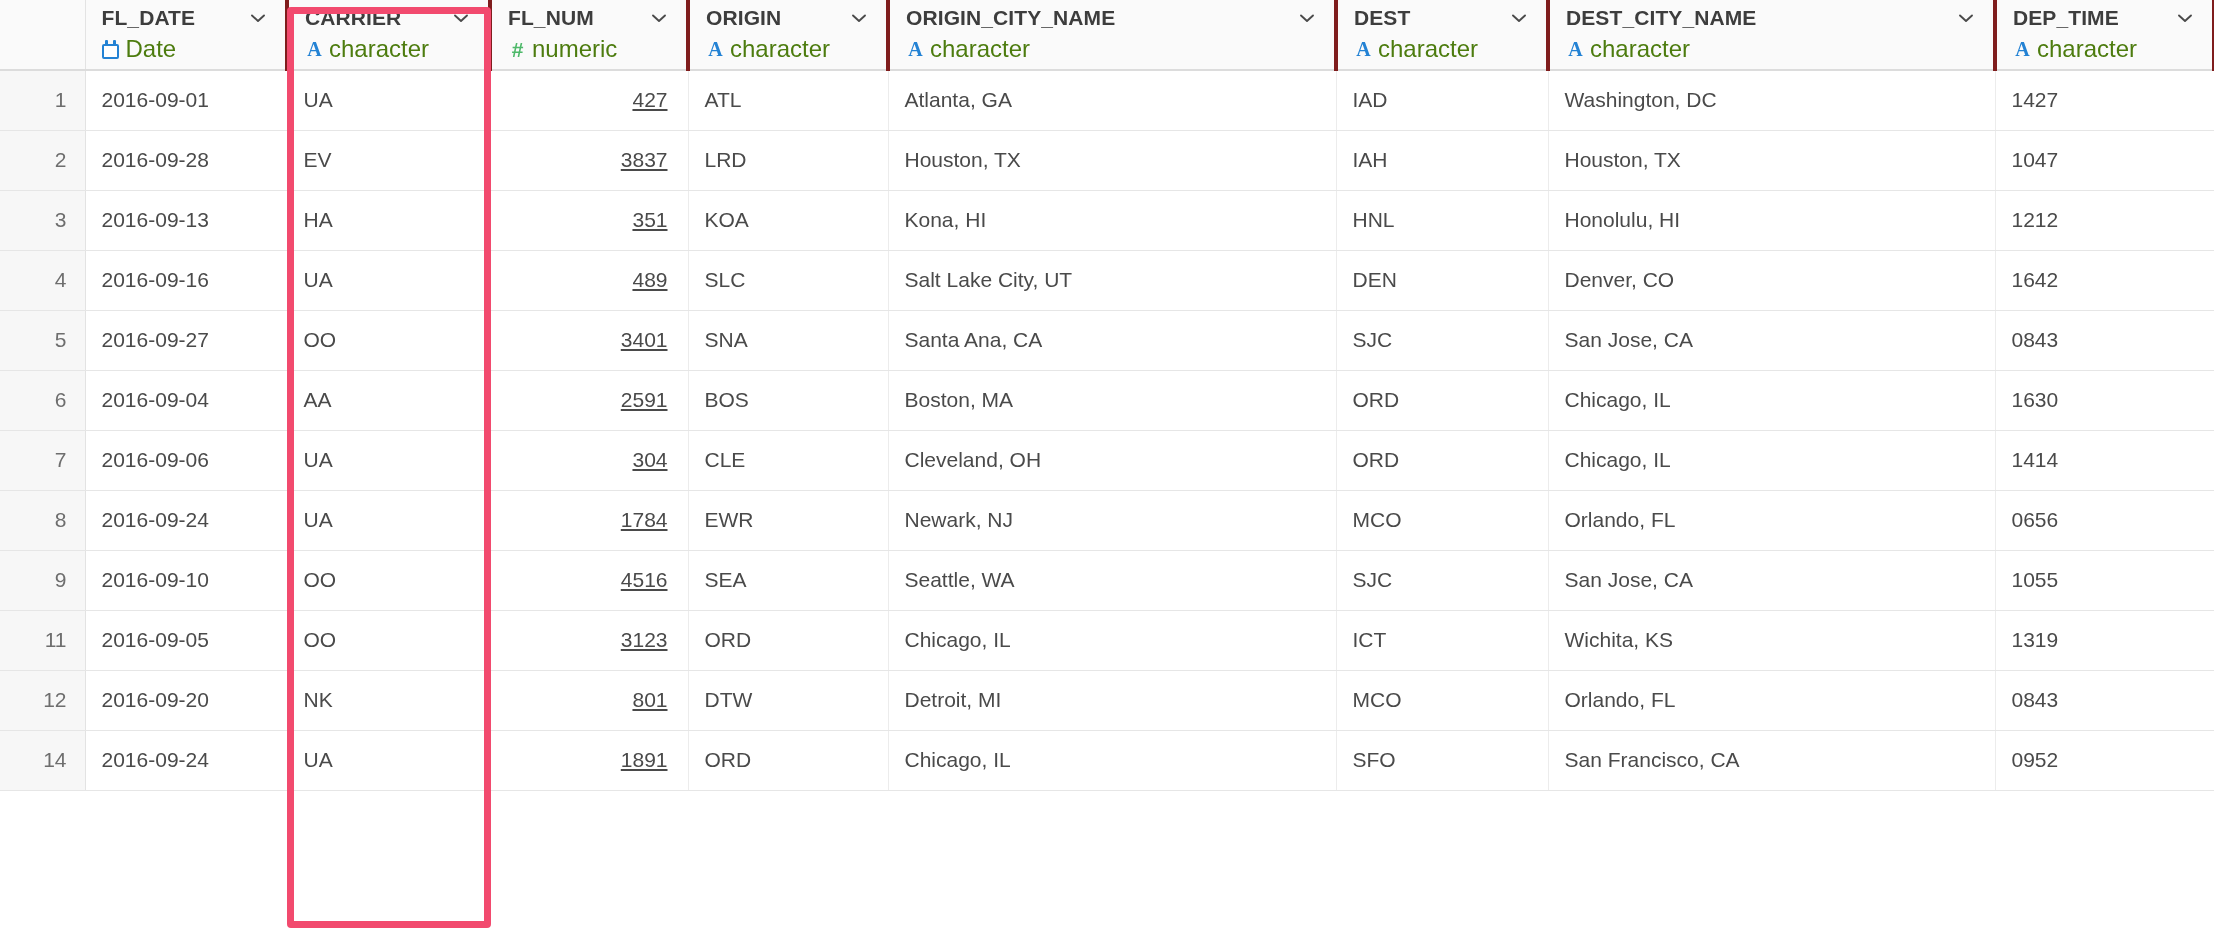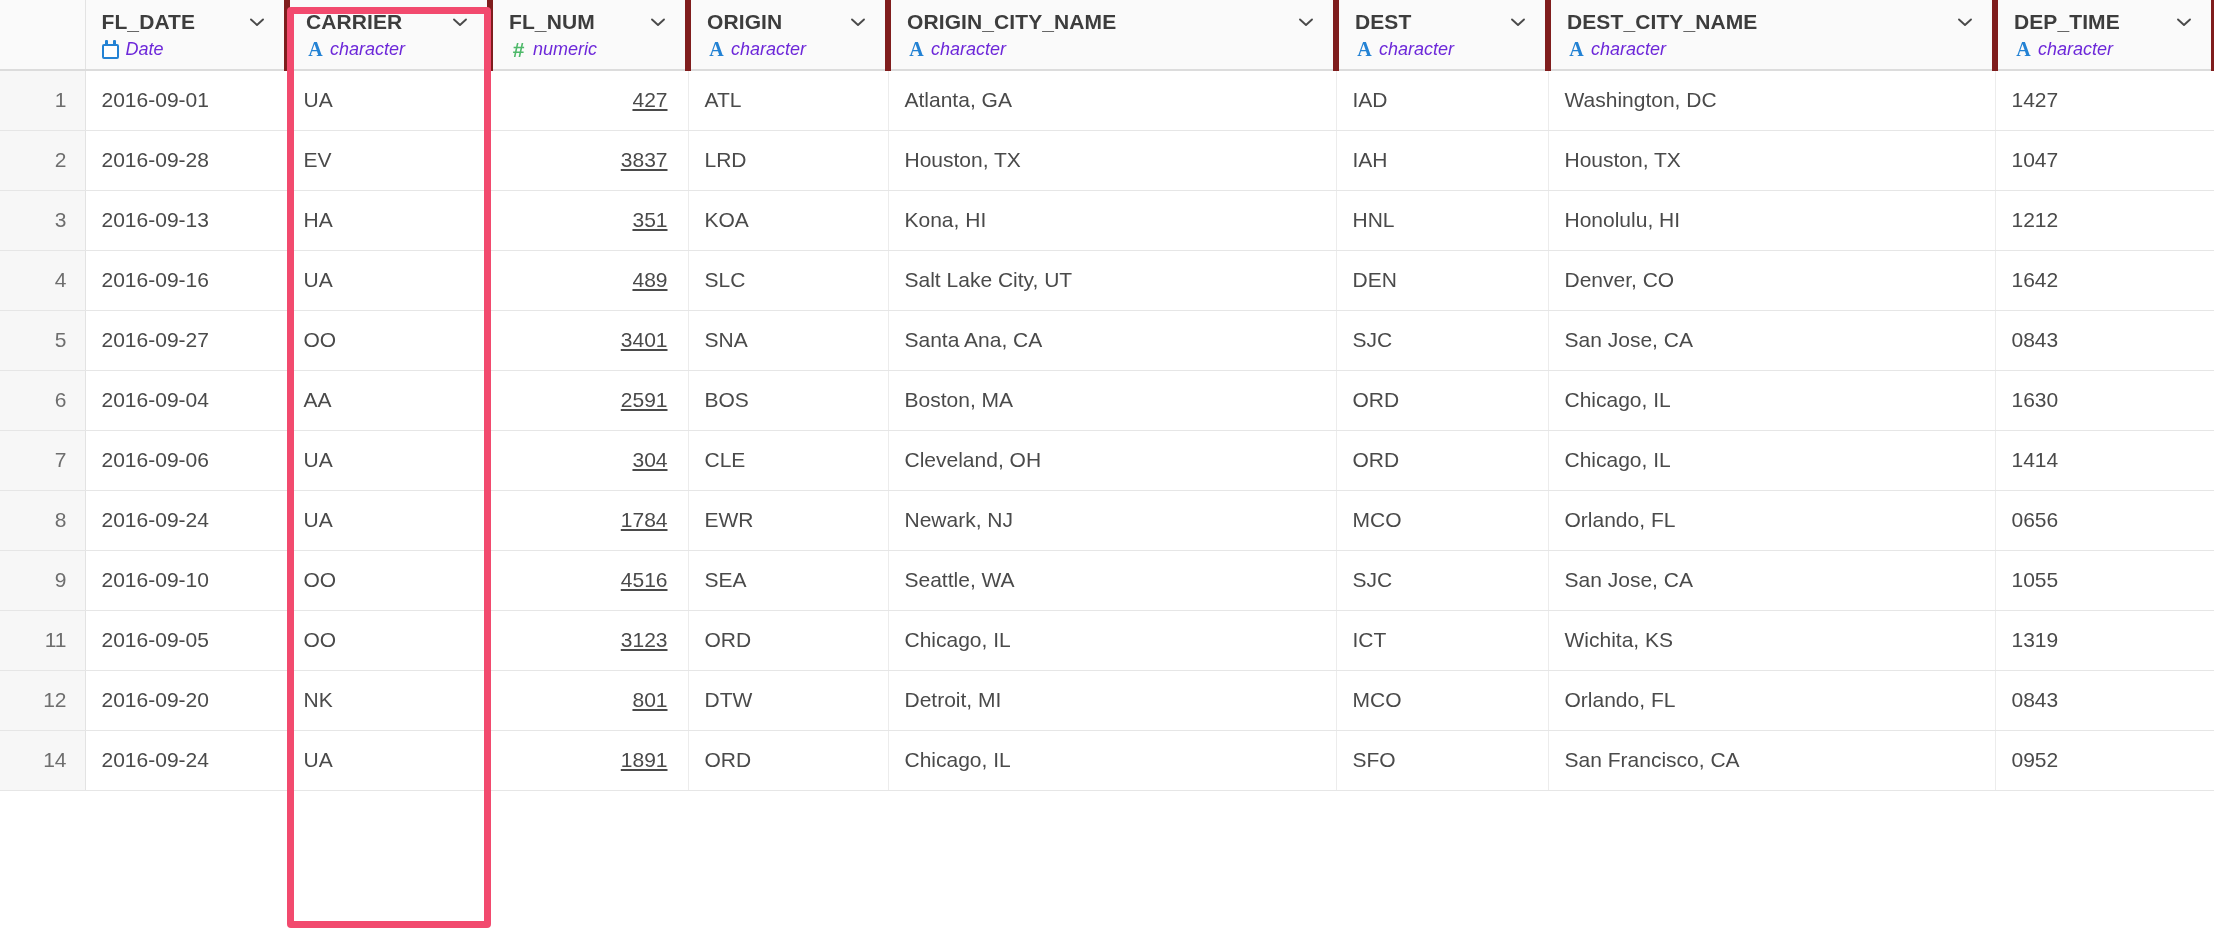--- a/index.html
+++ b/index.html
@@ -21,21 +21,21 @@
   table.grid {
     width: 2214px;
     border-collapse: collapse;
     table-layout: fixed;
   }
 
   
   thead tr.head-row { height: 70px; background: #fafafa; }
   th.hcell {
     background: #fafafa;
-    border-right: 6px solid #7f1d1d;
+    border-right: 4px solid #7f1d1d;
     border-bottom: 2px solid #dcdcdc;
     padding: 0 16px;
     vertical-align: middle;
     text-align: left;
     font-weight: normal;
   }
   th.hcell.rownum-head {
     background: #fafafa;
     border-right: 1px solid #e3e3e3;
   }
@@ -85,24 +85,23 @@
     line-height: 19px;
     font-family: "Liberation Serif", serif;
   }
   .type-ico.num-ico {
     font-size: 21px;
     font-weight: bold;
     color: #4eb96a;
     line-height: 19px;
   }
   .htype {
-    font-size: 18px;
-    color: #6d28d9;
+    font-size: 24px;
+    color: #4d7c0f;
     white-space: nowrap;
-    font-style: italic;
   }
   
   .cal-ico { width: 19px; height: 19px; position: relative; }
   .cal-ico .cal-body {
     position: absolute; left: 0; top: 4px;
     width: 17px; height: 15px;
     border: 2px solid #2382d4;
     border-radius: 2px;
     background: #ffffff;
   }

